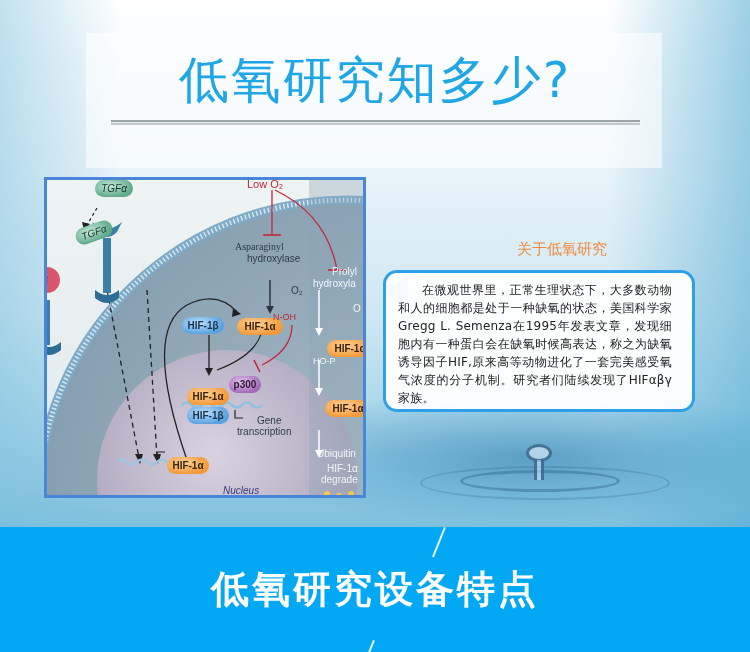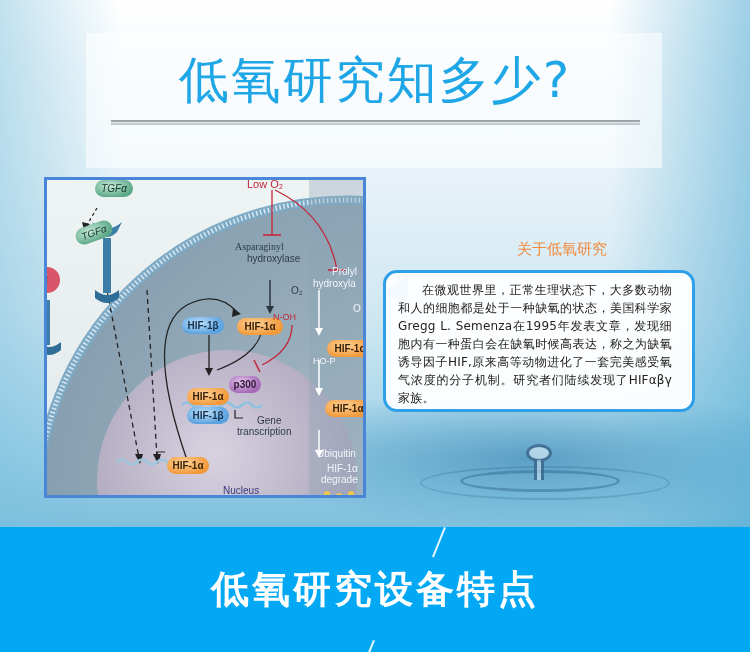--- a/index.html
+++ b/index.html
@@ -211,21 +211,21 @@
   <div class="pill blue" style="left:140px; top:227px; width:42px;">HIF-1β</div>
   <div class="dlabel" style="left:210px; top:235px;">Gene</div>
   <div class="dlabel" style="left:190px; top:246px;">transcription</div>
 
   <div class="pill orange" style="left:278px; top:220px; width:46px;">HIF-1α</div>
   <div class="dlabel white" style="left:270px; top:246px;margin-top:22px;">Ubiquitin</div>
   <div class="dlabel white" style="left:280px; top:283px;">HIF-1α</div>
   <div class="dlabel white" style="left:274px; top:294px;">degrade</div>
 
   <div class="pill orange" style="left:120px; top:277px; width:42px;">HIF-1α</div>
-  <div class="dlabel" style="left:176px; top:305px; color:#3a3a7a; font-size:10px;">Nucleus</div>
+  <div class="dlabel" style="left:176px; top:305px; font-style:italic; color:#3a3a7a; font-size:10px;">Nucleus</div>
 </div>
 
 <div class="bubble-heading">关于低氧研究</div>
 <div class="bubble-pointer"></div>
 <div class="bubble">
   <p class="bubble-text">在微观世界里，正常生理状态下，大多数动物和人的细胞都是处于一种缺氧的状态，美国科学家Gregg L. Semenza在1995年发表文章，发现细胞内有一种蛋白会在缺氧时候高表达，称之为缺氧诱导因子HIF,原来高等动物进化了一套完美感受氧气浓度的分子机制。研究者们陆续发现了HIFαβγ家族。</p>
 </div>
 
 <div class="ripple" style="left:460px; top:470px; width:160px; height:22px;"></div>
 <div class="ripple" style="left:420px; top:466px; width:250px; height:34px; border-width:2px; opacity:0.6;"></div>

